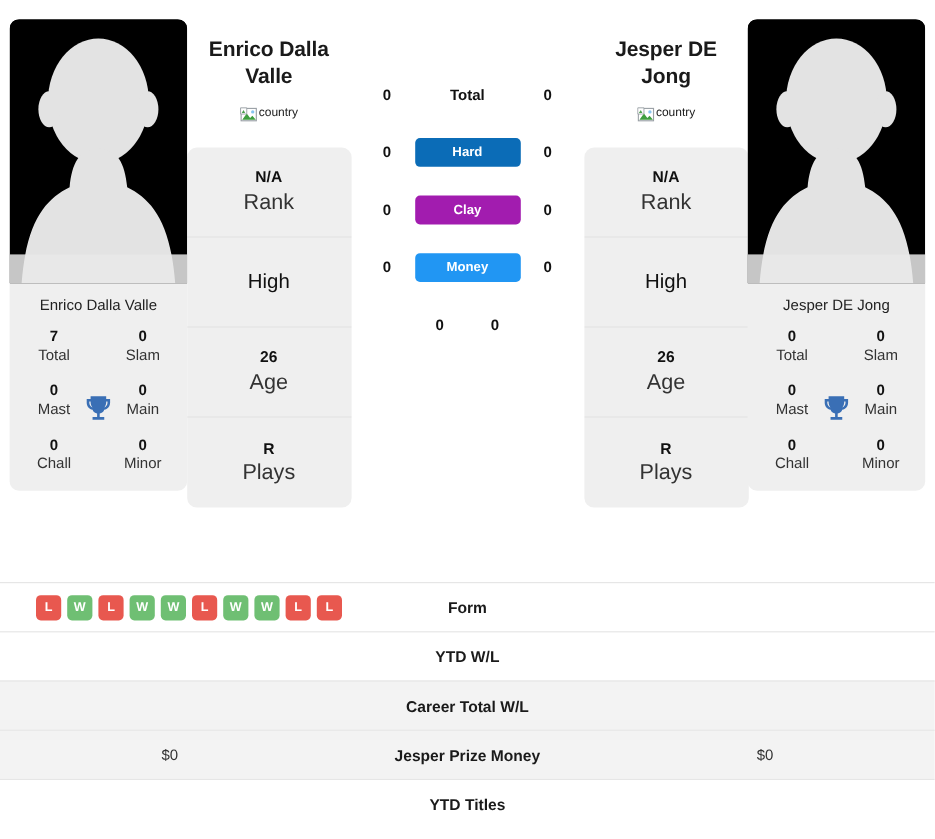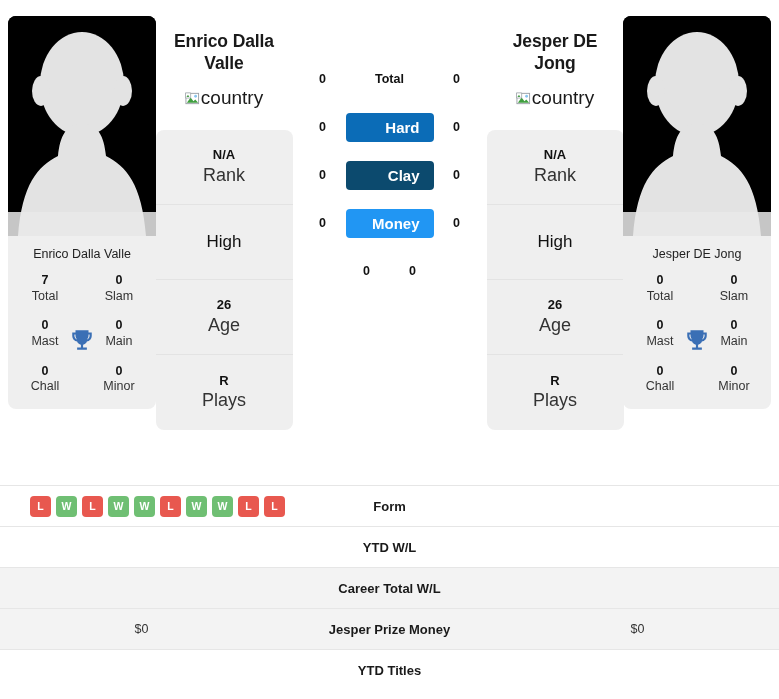--- a/index.html
+++ b/index.html
@@ -80,21 +80,21 @@
     text-align: center;
     line-height: 1.28;
     color: #1a1a1a;
     letter-spacing: -0.1px;
   }
   .country-line {
     margin-top: 12px;
     display: flex;
     align-items: center;
     gap: 1px;
-    font-size: 19px;
+    font-size: 10px;
     color: #1a1a1a;
   }
   .broken-img {
     width: 15px; height: 15px;
     flex: 0 0 auto;
     position: relative;
     top: 1px;
   }
   .detail-card {
     margin-top: 21px;
@@ -142,26 +142,26 @@
   }
   .h2h-mid {
     width: 88px;
     text-align: center;
     font-size: 12.5px;
     font-weight: bold;
   }
   .h2h-pill {
     display: block;
     width: 88px;
-    padding: 6px 14px;
+    padding: 6px 0;
     border-radius: 4px;
     color: #ffffff;
-    font-size: 15px;
-    font-weight: bold;
-    text-align: right;
+    font-size: 11px;
+    font-weight: bold;
+    text-align: center;
   }
   .h2h-plain { color: #111; }
 
   
   .photo-card.right { order: 3; }
 
   
   .stats-table {
     position: absolute;
     left: 0; right: 0;
@@ -297,21 +297,21 @@
       <div class="h2h-row">
         <span class="h2h-score">0</span>
         <span class="h2h-mid">
             <span class="h2h-pill" style="background: rgb(11, 108, 183);">Hard</span>
           </span>
         <span class="h2h-score">0</span>
       </div>
       <div class="h2h-row">
         <span class="h2h-score">0</span>
         <span class="h2h-mid">
-            <span class="h2h-pill" style="background: #0c4a6e;">Clay</span>
+            <span class="h2h-pill" style="background: #a21caf;">Clay</span>
           </span>
         <span class="h2h-score">0</span>
       </div>
       <div class="h2h-row">
         <span class="h2h-score">0</span>
         <span class="h2h-mid">
             <span class="h2h-pill" style="background: rgb(33, 150, 243);">Money</span>
           </span>
         <span class="h2h-score">0</span>
       </div>

